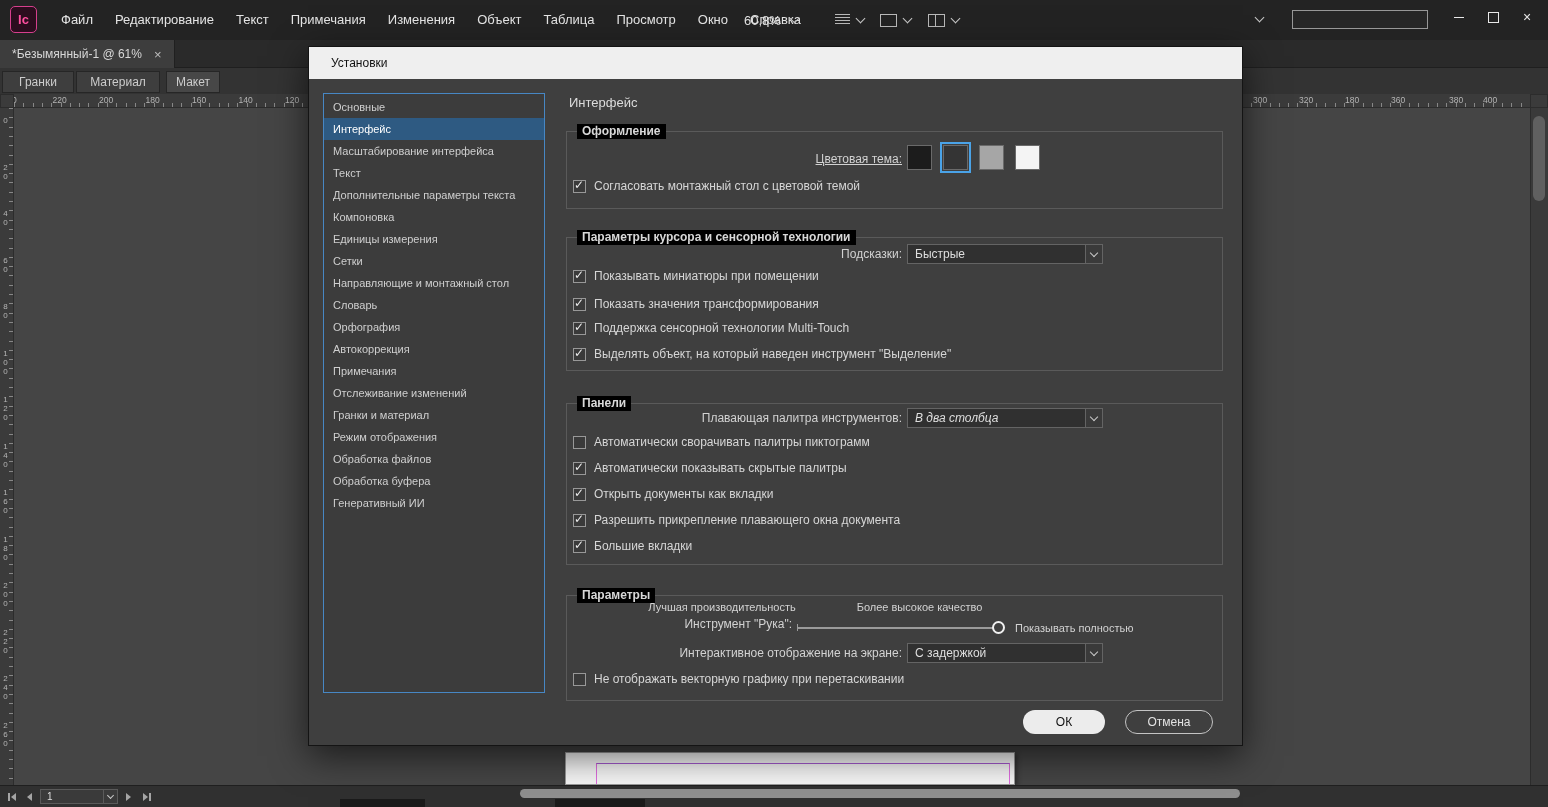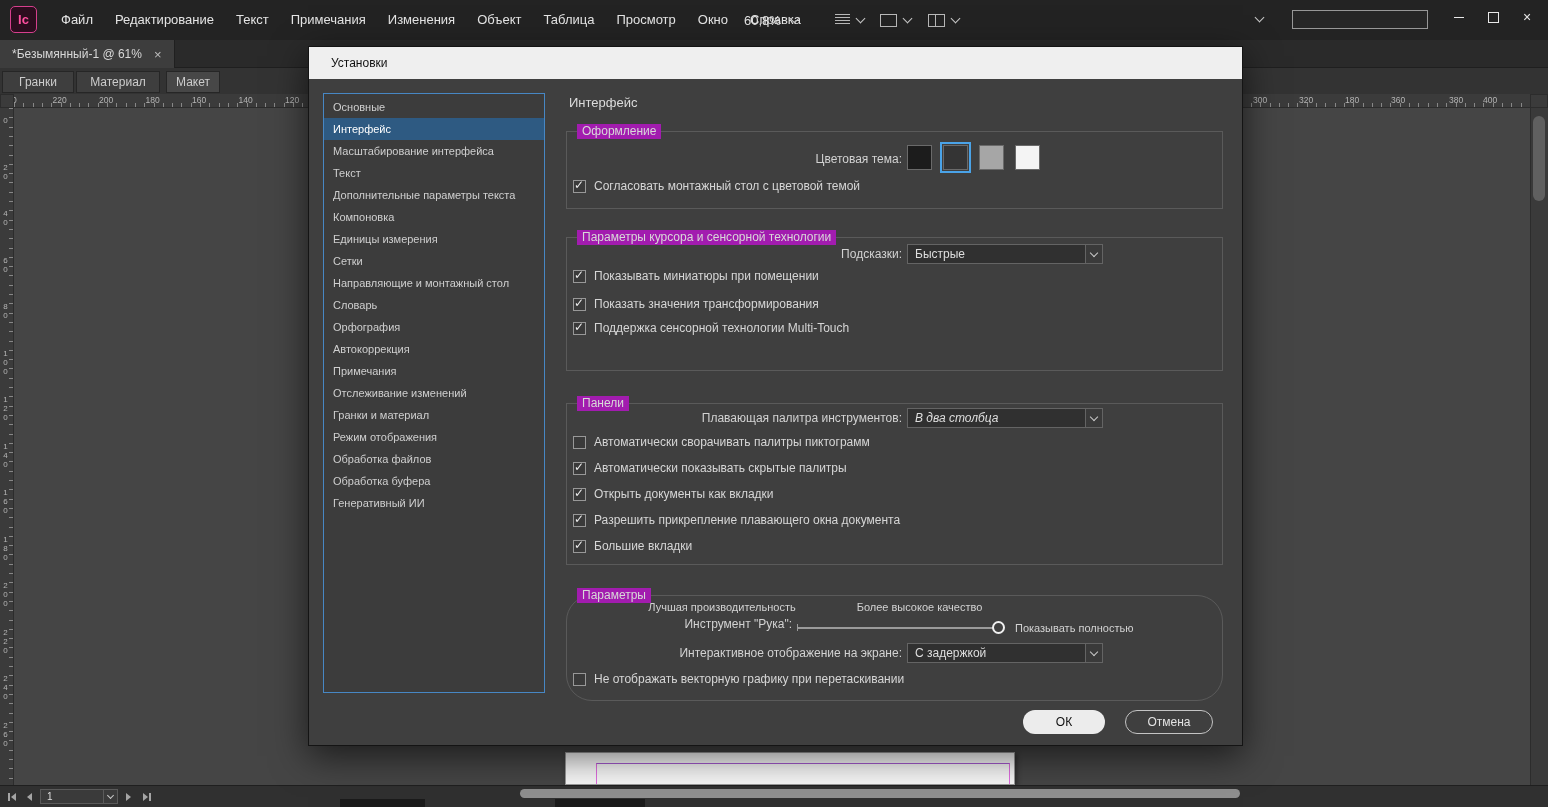--- a/index.html
+++ b/index.html
@@ -85,22 +85,22 @@
           border:1px solid #141414;box-shadow:0 10px 34px rgba(0,0,0,.6);box-sizing:border-box;}
   .dialog-titlebar{height:32px;background:#efefef;display:flex;align-items:center;padding-left:22px;
           color:#121212;font-size:12px;}
   .dialog-body{position:absolute;left:0;top:32px;right:0;bottom:0;}
   .cat-list{position:absolute;left:14px;top:14px;width:222px;height:600px;border:1px solid #4787c4;
           background:#3c3c3c;overflow:hidden;padding-top:2px;box-sizing:border-box;}
   .cat-item{height:22px;line-height:22px;padding-left:9px;color:#cfcfcf;font-size:11px;white-space:nowrap;}
   .cat-item.selected{background:#2e5a82;color:#fff;}
   .panel-title{position:absolute;left:260px;top:16px;color:#dcdcdc;font-size:13px;}
   .group{position:absolute;left:257px;width:657px;border:1px solid #5a5a5a;box-sizing:border-box;}
-  .g1{top:52px;height:78px;} .g2{top:158px;height:134px;} .g3{top:324px;height:162px;} .g4{top:516px;height:106px;border-radius:26px;}
-  .legend{position:absolute;top:-8px;left:10px;background:#a21caf;padding:0 5px;color:#d8d8d8;font-size:12px;line-height:15px;white-space:nowrap;}
+  .g1{top:52px;height:78px;} .g2{top:158px;height:134px;} .g3{top:324px;height:162px;} .g4{top:516px;height:106px;}
+  .legend{position:absolute;top:-8px;left:10px;background:#000000;padding:0 5px;color:#d8d8d8;font-size:12px;line-height:15px;white-space:nowrap;font-weight:bold;}
   .form-label{position:absolute;left:0;width:335px;text-align:right;color:#d2d2d2;font-size:12px;white-space:nowrap;}
   .swatch-row{position:absolute;left:340px;top:13px;display:flex;gap:11px;}
   .swatch{width:25px;height:25px;border:1px solid #6a6a6a;box-sizing:border-box;}
   .swatch.selected{outline:2px solid #4aa3e8;outline-offset:1px;}
   .cbrow{position:absolute;display:flex;align-items:center;gap:8px;}
   .cb{width:13px;height:13px;border:1px solid #989898;background:#3a3a3a;position:relative;flex:none;box-sizing:border-box;}
   .cb.on::after{content:"✓";position:absolute;left:0;top:-3px;font-size:12px;color:#ededed;}
   .cb-label{color:#d6d6d6;font-size:12px;white-space:nowrap;}
   .dd{position:absolute;width:196px;height:20px;background:#303030;border:1px solid #646464;
       display:flex;align-items:center;padding-left:7px;color:#dedede;font-size:12px;box-sizing:border-box;}
@@ -281,21 +281,21 @@
           <div class="cat-item">Режим отображения</div>
           <div class="cat-item">Обработка файлов</div>
           <div class="cat-item">Обработка буфера</div>
           <div class="cat-item">Генеративный ИИ</div>
         </div>
 
       <div class="panel-title">Интерфейс</div>
 
       <div class="group g1">
         <span class="legend">Оформление</span>
-        <span class="form-label" style="top:20px;">Цветовая тема:</span>
+        <span class="form-label" style="top:20px;text-decoration:underline;">Цветовая тема:</span>
         <div class="swatch-row">
           <span class="swatch" style="background: rgb(28, 28, 28);"></span>
           <span class="swatch selected" style="background: rgb(52, 52, 52);"></span>
           <span class="swatch" style="background: rgb(166, 166, 166);"></span>
           <span class="swatch" style="background: rgb(244, 244, 244);"></span>
         </div>
         <div class="cbrow" style="left:6px;top:47px;">
           <span class="cb on"></span>
           <span class="cb-label">Согласовать монтажный стол с цветовой темой</span>
         </div>
@@ -314,20 +314,24 @@
           <span class="cb on"></span>
           <span class="cb-label">Показывать миниатюры при помещении</span>
         </div>
         <div class="cbrow" style="left:6px;top:59px;align-items:center;">
           <span class="cb on"></span>
           <span class="cb-label">Показать значения трансформирования</span>
         </div>
         <div class="cbrow" style="left:6px;top:83px;">
           <span class="cb on"></span>
           <span class="cb-label">Поддержка сенсорной технологии Multi-Touch</span>
+        </div>
+        <div class="cbrow" style="left:6px;top:109px;">
+          <span class="cb on"></span>
+          <span class="cb-label">Выделять объект, на который наведен инструмент "Выделение"</span>
         </div>
       </div>
 
       <div class="group g3">
         <span class="legend">Панели</span>
         <span class="form-label" style="top:7px;">Плавающая палитра инструментов:</span>
         <div class="dd" style="left:340px;top:4px;font-style:italic;">
           <span>В два столбца</span>
           <span class="dd-chev">
               <span class="chev"></span>

